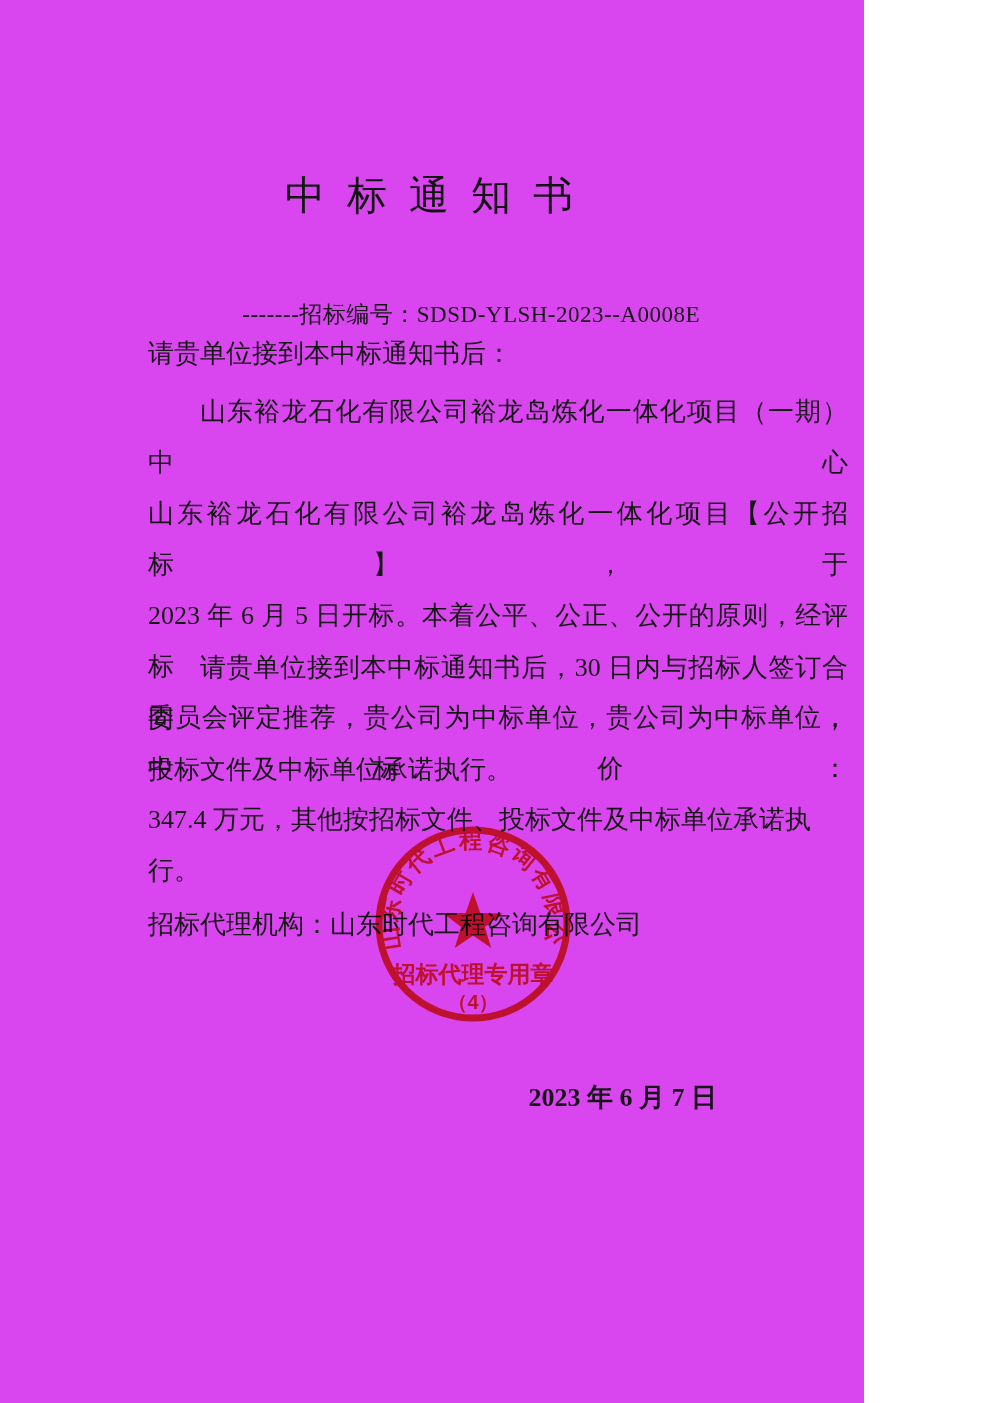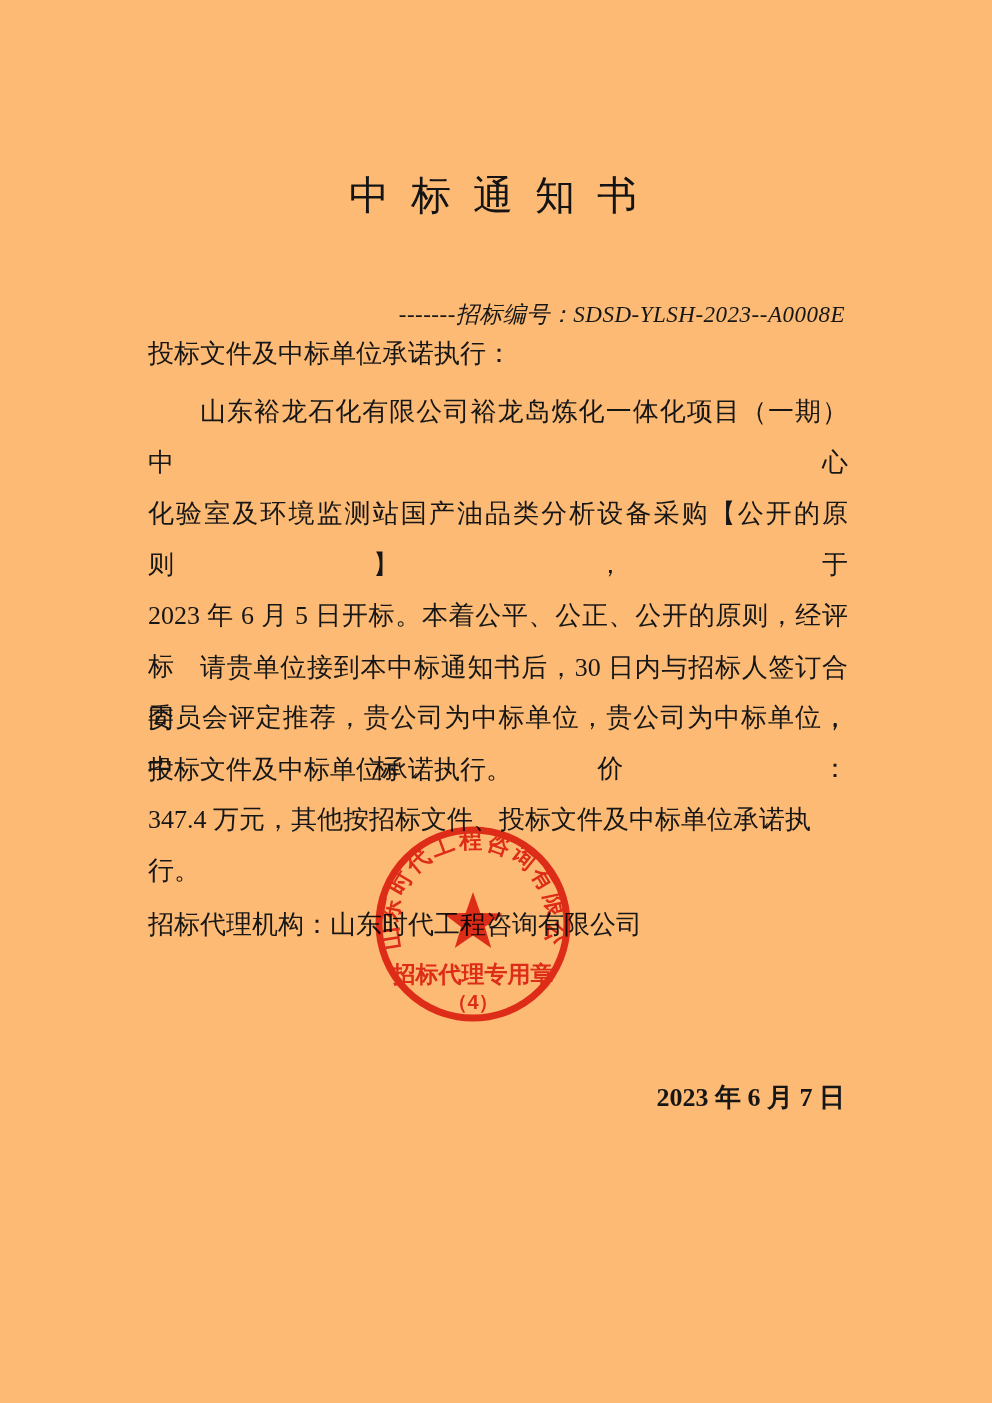--- a/index.html
+++ b/index.html
@@ -2,49 +2,48 @@
 <html lang="zh"><head>
 <meta charset="utf-8">
 <style>
   html, body {
     margin: 0;
     padding: 0;
     background: #ffffff;
   }
   .page {
     position: relative;
-    width: 992px;
+    width: 864px;
     height: 1403px;
-    background: #fdba74;
+    background: #d946ef;
     overflow: hidden;
     font-family: "Liberation Serif", "DejaVu Serif", serif;
     color: #1c1c1c;
   }
   .doc-title {
     position: absolute;
     top: 168px;
     left: 0;
     width: 100%;
     margin: 0;
     text-align: center;
     font-size: 40px;
     font-weight: normal;
     letter-spacing: 6px;
     color: #141414;
     white-space: pre;
   }
   .bid-no {
     position: absolute;
     top: 299px;
-    right: 147px;
+    right: 164px;
     font-size: 23px;
     letter-spacing: 0.5px;
     color: #161616;
     white-space: pre;
-    font-style: italic;
   }
   .addressee {
     position: absolute;
     top: 336px;
     left: 148px;
     font-size: 26px;
     color: #161616;
   }
   .para {
     position: absolute;
@@ -112,25 +111,25 @@
 </style>
 </head>
 <body>
 
 <div class="page">
 
   <h1 class="doc-title">中 标 通 知 书</h1>
 
   <div class="bid-no">-------招标编号：SDSD-YLSH-2023--A0008E</div>
 
-  <div class="addressee">投标文件及中标单位承诺执行：</div>
+  <div class="addressee">请贵单位接到本中标通知书后：</div>
 
   <div class="para para-1">
     <div class="jline ind">山东裕龙石化有限公司裕龙岛炼化一体化项目（一期）中心</div>
-    <div class="jline">化验室及环境监测站国产油品类分析设备采购【公开的原则】，于</div>
+    <div class="jline">山东裕龙石化有限公司裕龙岛炼化一体化项目【公开招标】，于</div>
     <div class="jline">2023 年 6 月 5 日开标。本着公平、公正、公开的原则，经评标</div>
     <div class="jline">委员会评定推荐，贵公司为中标单位，贵公司为中标单位，中标价：</div>
     <div class="lline">347.4 万元，其他按招标文件、投标文件及中标单位承诺执行。</div>
   </div>
 
   <div class="para para-2">
     <div class="jline ind">请贵单位接到本中标通知书后，30 日内与招标人签订合同，</div>
     <div class="lline">投标文件及中标单位承诺执行。</div>
   </div>
 

